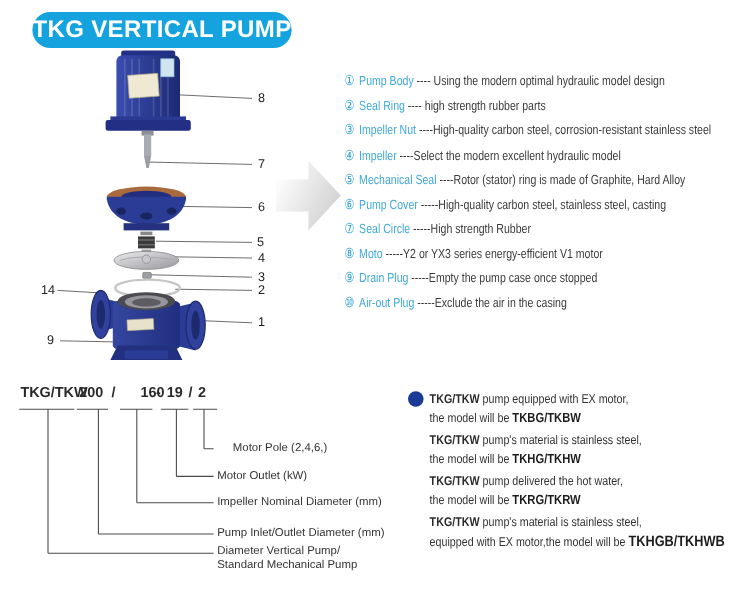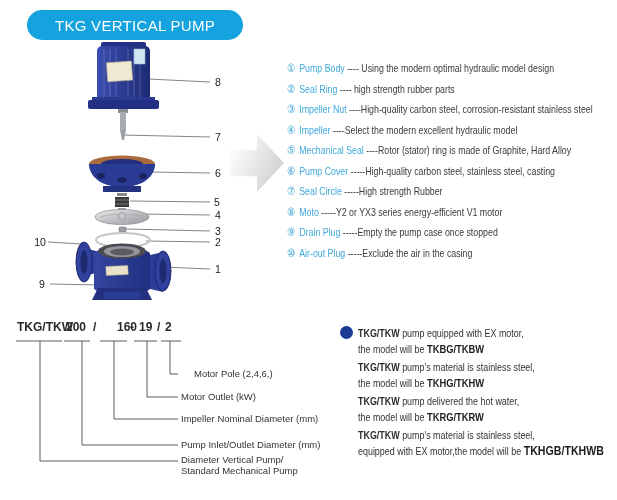--- a/index.html
+++ b/index.html
@@ -2,21 +2,21 @@
 <html><head>
 <meta charset="utf-8">
 <style>
   html,body{margin:0;padding:0;background:#fff;}
   .page{position:relative;width:617px;height:500px;background:#ffffff;overflow:hidden;
         font-family:"Liberation Sans",sans-serif;color:#3b3b3b;}
 
   
   .title-pill{position:absolute;left:27px;top:10px;width:216px;height:30px;background:#14a3de;
               border-radius:15px;display:flex;align-items:center;justify-content:center;}
-  .title-pill span{color:#ffffff;font-weight:normal;font-size:15px;letter-spacing:.3px;}
+  .title-pill span{color:#ffffff;font-weight:bold;font-size:20px;letter-spacing:.3px;}
 
   
   .pump-svg{position:absolute;left:0;top:40px;}
   .callout{position:absolute;transform:translate(-50%,-50%);font-size:10.5px;color:#222;
            font-family:"Liberation Sans",sans-serif;}
 
   
   .big-arrow{position:absolute;left:230px;top:134px;width:54px;height:58px;
              background:linear-gradient(115deg,#fbfbfb 15%,#cfcfcf 90%);
              clip-path:polygon(0 27%,50% 27%,50% 0,100% 50%,50% 100%,50% 73%,0 73%);}
@@ -150,21 +150,21 @@
 
   <span class="callout" style="left:218px;top:269px">1</span>
   <span class="callout" style="left:218px;top:242px">2</span>
   <span class="callout" style="left:218px;top:231px">3</span>
   <span class="callout" style="left:218px;top:215px">4</span>
   <span class="callout" style="left:217px;top:202px">5</span>
   <span class="callout" style="left:218px;top:173px">6</span>
   <span class="callout" style="left:218px;top:137px">7</span>
   <span class="callout" style="left:218px;top:82px">8</span>
   <span class="callout" style="left:42px;top:284px">9</span>
-  <span class="callout" style="left:40px;top:242px">10</span>
+  <span class="callout" style="left:40px;top:242px">14</span>
 
   <div class="big-arrow"></div>
 
   <div class="parts-list">
     <div class="part-row">
       <span class="part-num">①</span><span class="part-name">Pump Body</span><span class="part-desc">---- Using the modern optimal hydraulic model design</span>
     </div>
     <div class="part-row">
       <span class="part-num">②</span><span class="part-name">Seal Ring</span><span class="part-desc">---- high strength rubber parts</span>
     </div>

